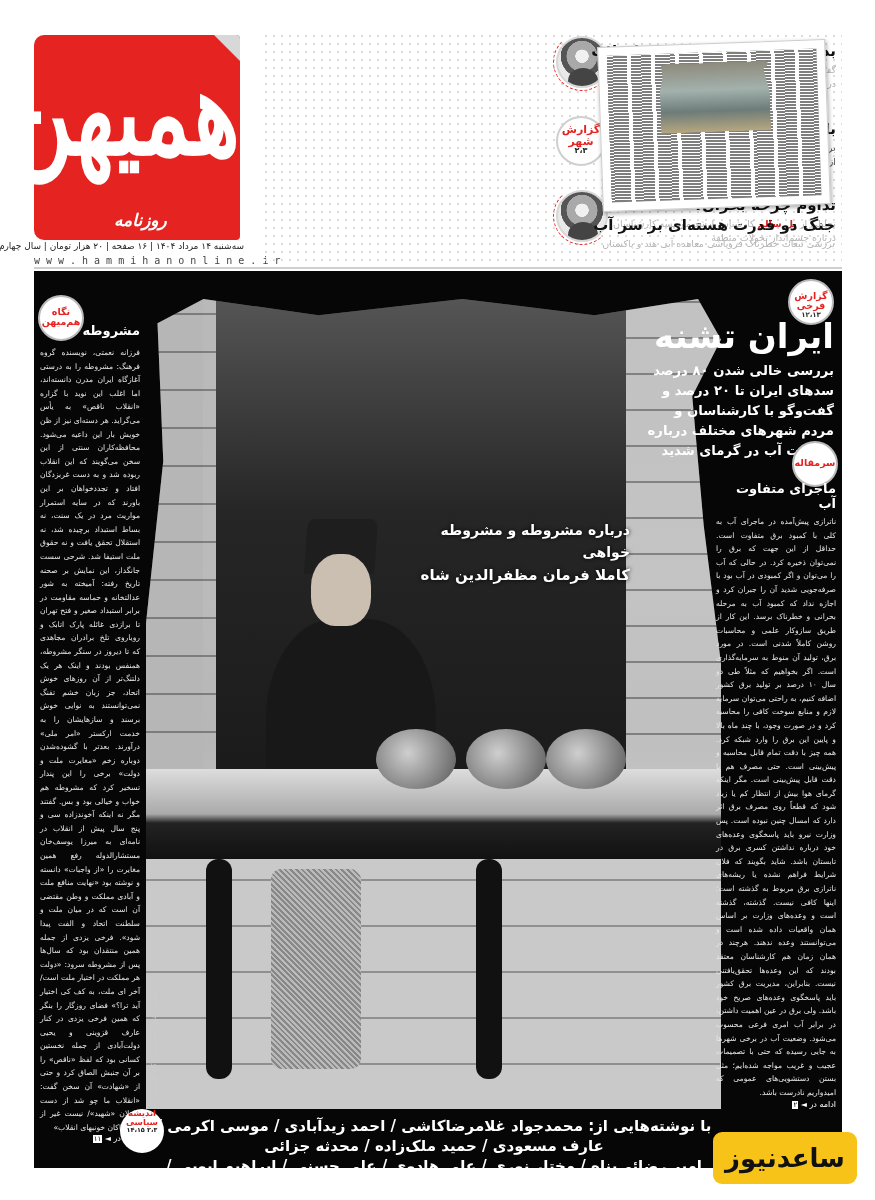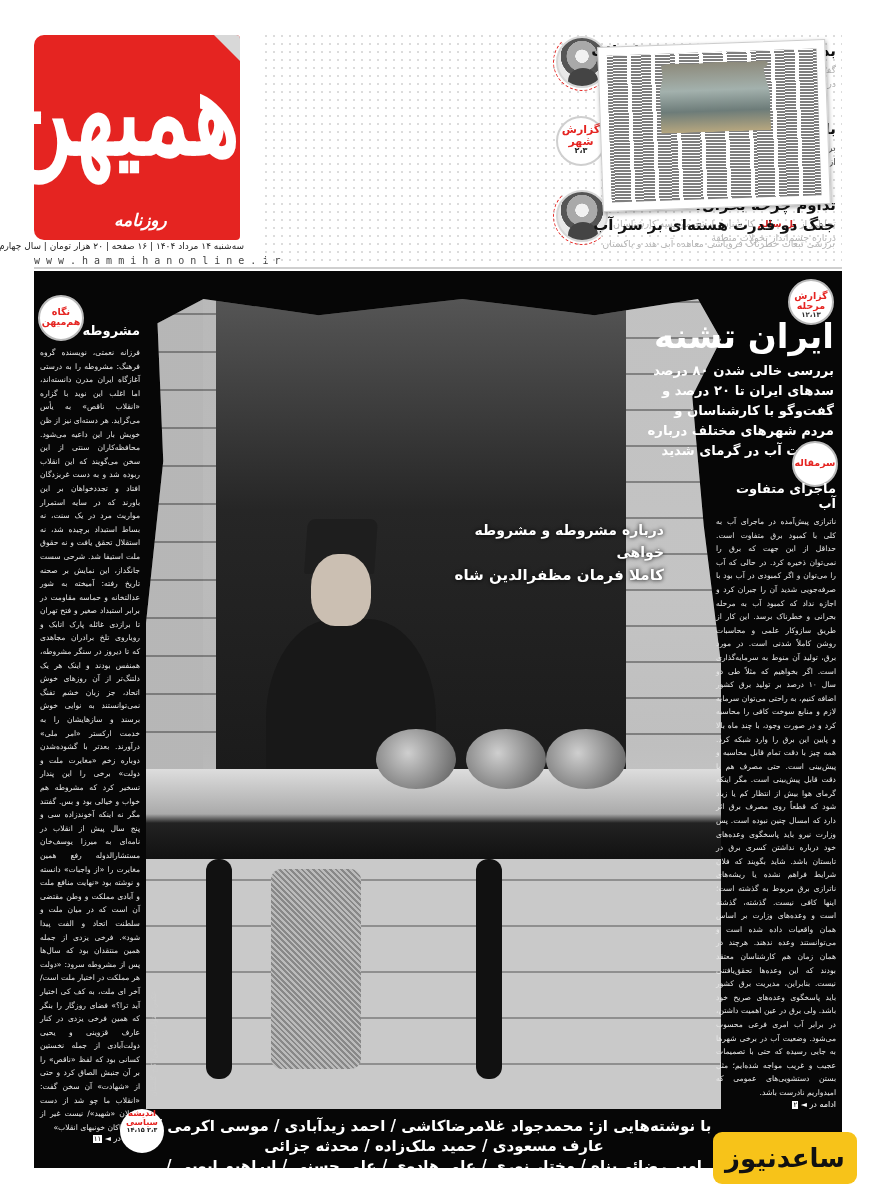--- a/index.html
+++ b/index.html
@@ -53,21 +53,21 @@
       #c9c9c9; }
   .photo .figure-head { position: absolute; left: 165px; top: 255px; width: 60px; height: 72px; border-radius: 45% 45% 40% 40%; background: #cbbfb2; }
   .photo .fez { position: absolute; left: 160px; top: 220px; width: 70px; height: 55px; background: #1e1e1e; border-radius: 8px 8px 2px 2px; transform: skewX(-4deg); }
   .photo .body { position: absolute; left: 120px; top: 320px; width: 170px; height: 250px; background: #181818; border-radius: 40% 40% 10% 10%; }
   .photo .table { position: absolute; left: 0; right: 0; top: 470px; height: 90px; background: linear-gradient(180deg, #ddd 0%, #aaa 50%, #222 60%, #111 100%); }
   .photo .fruit { position: absolute; top: 430px; width: 80px; height: 60px; border-radius: 50%; background: radial-gradient(circle at 40% 40%, #cfcfcf, #555); }
   .photo .legs { position: absolute; left: 125px; top: 570px; width: 90px; height: 200px; background: repeating-linear-gradient(45deg, #bbb 0 2px, #888 2px 4px); border-radius: 10px; }
   .photo .leg-table { position: absolute; top: 560px; width: 26px; height: 220px; background: #111; border-radius: 12px; }
 
   .big-title { position: absolute; left: 105px; top: 40px; width: 500px; height: 250px; color: #d6c9ad; font-family: "DejaVu Serif", serif; font-size: 112px; font-weight: bold; line-height: 1; text-align: center; text-shadow: 2px 3px 4px rgba(0,0,0,.65); }
-  .deck { position: absolute; left: 390px; top: 248px; width: 240px; color: #fff; text-align: right; font-weight: bold; text-shadow: 0 0 4px #000; }
+  .deck { position: absolute; left: 356px; top: 248px; width: 240px; color: #fff; text-align: right; font-weight: bold; text-shadow: 0 0 4px #000; }
   .deck .l1 { font-size: 14px; line-height: 22px; }
   .deck .l2 { font-size: 17px; line-height: 26px; }
   .deck .l3 { font-size: 15px; line-height: 24px; }
 
   
   .left-col { position: absolute; left: 0; top: 0; width: 112px; height: 850px; padding: 8px 6px 0 6px; color: #eee; }
   .stamp { position: absolute; width: 46px; height: 46px; border-radius: 50%; background: #fff; border: 2px solid #bbb; color: #e52421; font-weight: bold; font-size: 9.5px; text-align: center; line-height: 1.1; padding-top: 10px; }
   .stamp .n { display: block; color: #333; font-size: 7px; }
   .col-title { font-size: 13px; font-weight: bold; color: #fff; text-align: right; margin-top: 44px; margin-bottom: 8px; }
   .col-text { font-size: 7.6px; line-height: 13.6px; text-align: justify; color: #e8e8e8; }
@@ -171,21 +171,21 @@
     <div class="col-title">مشروطه ملی</div>
     <div class="col-text">فرزانه نعمتی، نویسنده گروه فرهنگ: مشروطه را به درستی آغازگاه ایران مدرن دانسته‌اند، اما اغلب این نوید با گزاره «انقلاب ناقص» به یأس می‌گراید. هر دسته‌ای نیز از ظن خویش بار این داعیه می‌شود. محافظه‌کاران سنتی از این سخن می‌گویند که این انقلاب ربوده شد و به دست غربزدگان افتاد و تجددخواهان بر این باورند که در سایه استمرار مواریث مرد در یک سنت، نه بساط استبداد برچیده شد، نه استقلال تحقق یافت و نه حقوق ملت استیفا شد. شرحی سست جانگداز، این نمایش بر صحنه تاریخ رفته: آمیخته به شور عدالتخانه و حماسه مقاومت در برابر استبداد صغیر و فتح تهران تا برازدی غائله پارک اتابک و رویاروی تلخ برادران مجاهدی که تا دیروز در سنگر مشروطه، همنفس بودند و اینک هر یک دلتنگ‌تر از آن روزهای خوش اتحاد، جز زبان خشم تفنگ نمی‌توانستند به نوایی خوش برسند و سازهایشان را به خدمت ارکستر «امر ملی» درآورند. بعدتر با گشوده‌شدن دوباره زخم «مغایرت ملت و دولت» برخی را این پندار تسخیر کرد که مشروطه هم خواب و خیالی بود و بس. گفتند مگر نه اینکه آخوندزاده سی و پنج سال پیش از انقلاب در نامه‌ای به میرزا یوسف‌خان مستشارالدوله رفع همین مغایرت را «از واجبات» دانسته و نوشته بود «نهایت منافع ملت و آبادی مملکت و وطن مقتضی آن است که در میان ملت و سلطنت اتحاد و الفت پیدا شود». فرخی یزدی از جمله همین منتقدان بود که سال‌ها پس از مشروطه سرود: «دولت هر مملکت در اختیار ملت است/ آخر ای ملت، به کف کی اختیار آید ترا؟» فضای روزگار را بنگر که همین فرخی یزدی در کنار عارف قزوینی و یحیی دولت‌آبادی از جمله نخستین کسانی بود که لفظ «ناقص» را بر آن جنبش الصاق کرد و حتی از «شهادت» آن سخن گفت: «انقلاب ما چو شد از دست نااهلان «شهید»/ نیست غیر از خون پاکان خونبهای انقلاب»</div>
     <div class="arrow-mark">
       <span>ادامه در</span> ◄ <span class="pg">۱۱</span>
     </div>
   </div>
 
   <div class="photo-credit">عکس: آنتوان سوروگین/ کاخ گلستان</div>
 
   <div class="stamp" style="right:8px; top:8px;">
-    <span>گزارش</span><br><span>مرحله</span>
+    <span>گزارش</span><br><span>فرخی</span>
     <span class="n">۱۲،۱۳</span>
   </div>
   <div class="right-top">
     <h2>ایران تشنه</h2>
     <p>بررسی خالی شدن ۸۰ درصد سدهای ایران تا ۲۰ درصد و گفت‌وگو با کارشناسان و مردم شهرهای مختلف درباره وضعیت آب در گرمای شدید</p>
   </div>
 
   <div class="stamp" style="right:4px; top:170px; padding-top:15px;">
     <span>سرمقاله</span>
   </div>

